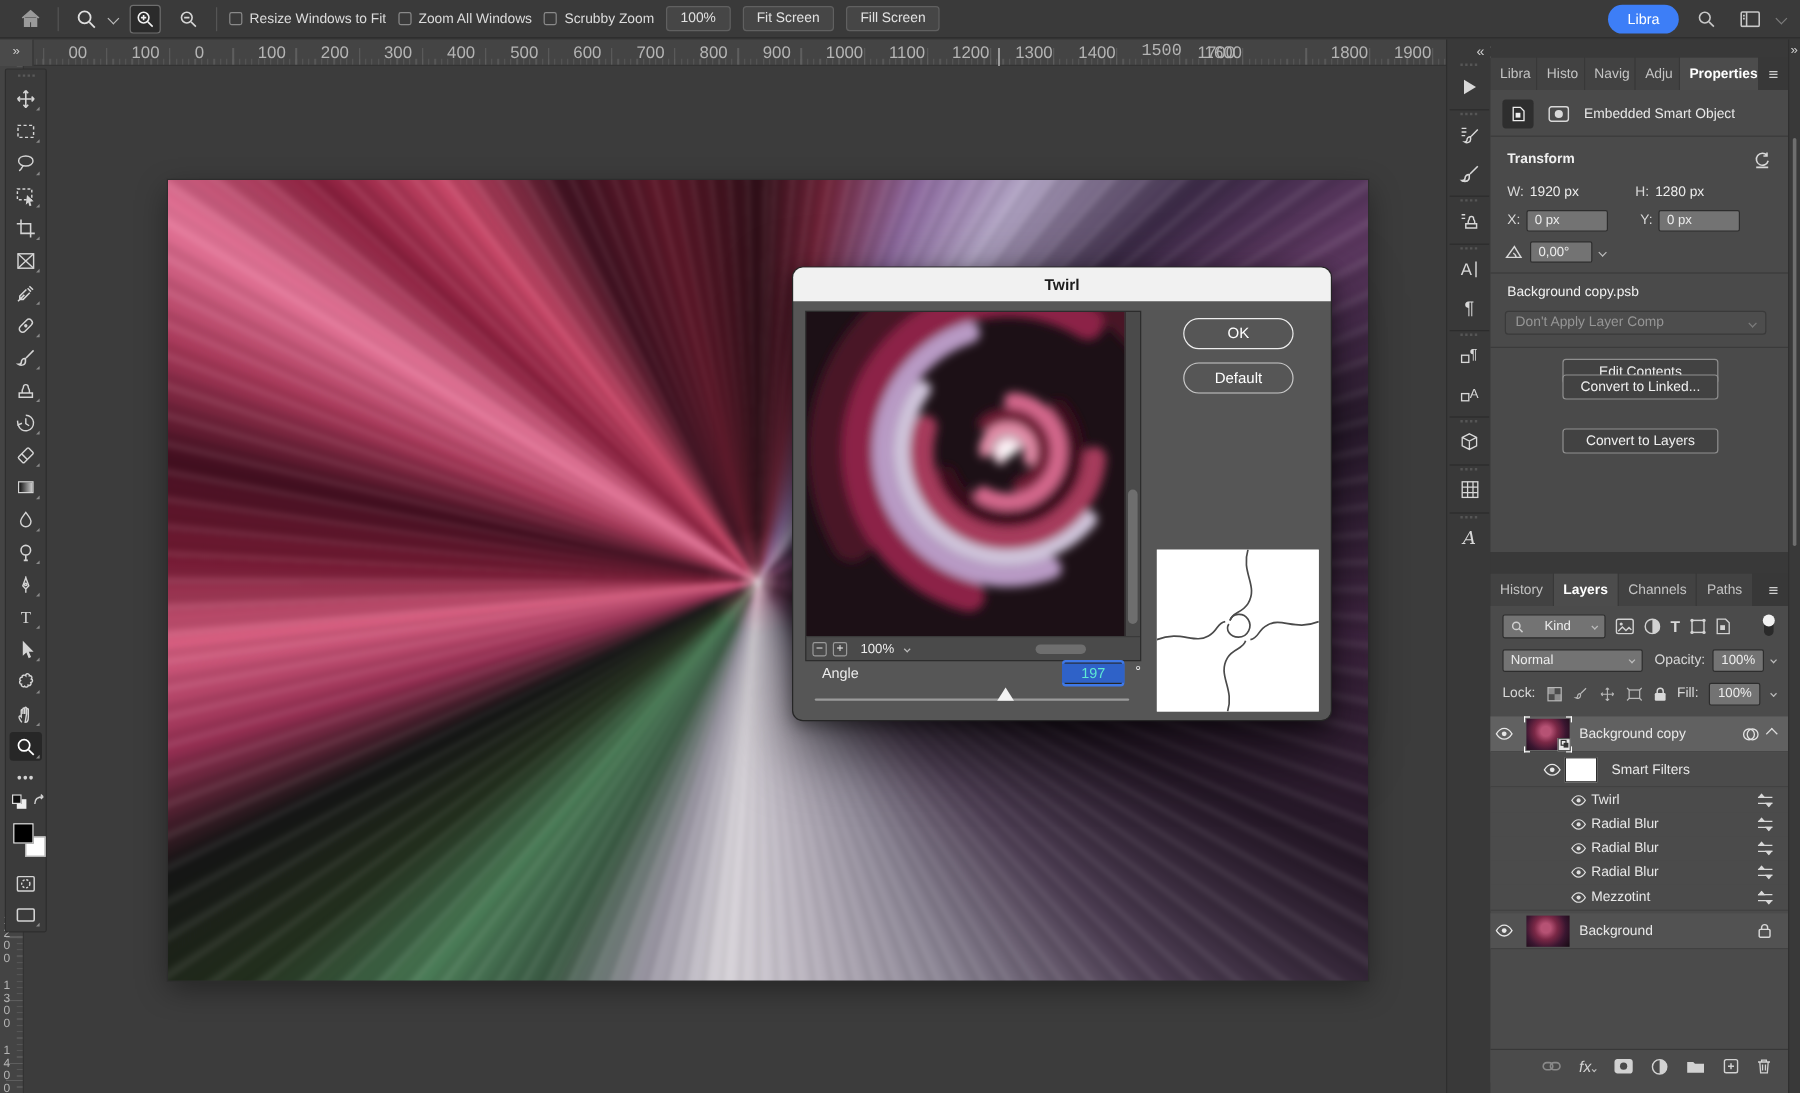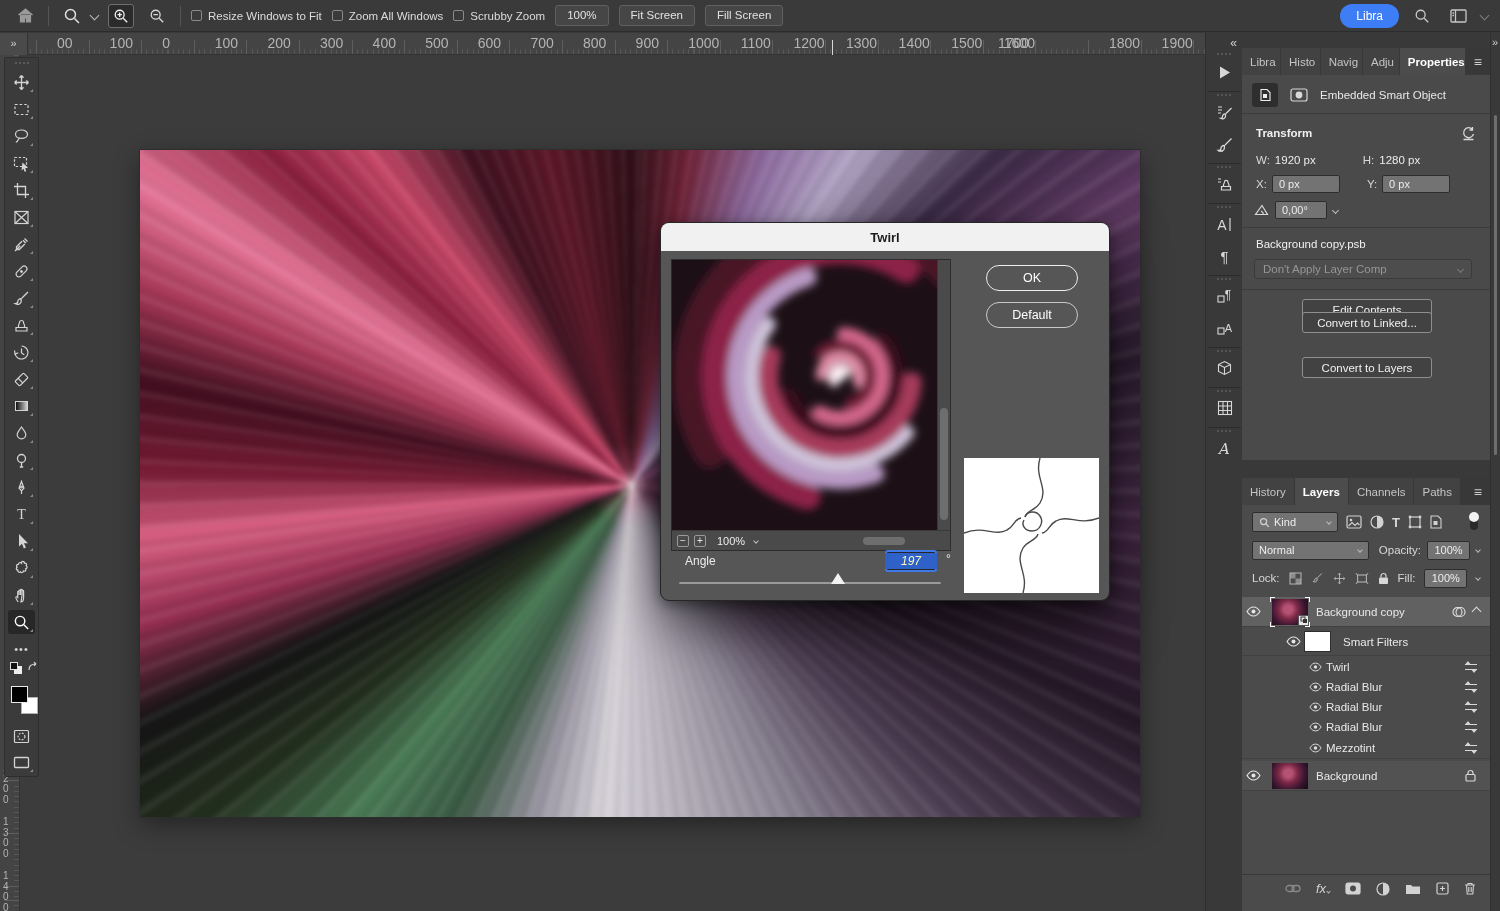--- a/index.html
+++ b/index.html
@@ -107,21 +107,21 @@
   
   .dialog { position:absolute; left:660px; top:222px; width:450px; height:379px; background:#565656; border:1px solid #262626; border-radius:9px; box-shadow:0 22px 55px rgba(0,0,0,.55), 0 4px 14px rgba(0,0,0,.4); z-index:30; }
   .dialog-title { position:absolute; left:0; top:0; width:100%; height:28px; background:#f1f1f1; border-radius:8px 8px 0 0; color:#1c1c1c; font-size:13px; font-weight:bold; display:flex; align-items:center; justify-content:center; }
   .pv-frame { position:absolute; left:10px; top:36px; width:280px; height:292px; border:1px solid #2c2c2c; background:#4a4a4a; }
   .pv-img { position:absolute; left:0; top:0; width:266px; height:270px; overflow:hidden; background:#1a0e14; }
   .pv-vscroll { position:absolute; right:0; top:0; width:13px; height:270px; border-left:1px solid #3a3a3a; }
   .pv-minibar { position:absolute; left:0; bottom:0; width:278px; height:20px; border-top:1px solid #3a3a3a; display:flex; align-items:center; gap:5px; padding:0 5px; font-size:11px; color:#ececec; }
   .pv-zbtn { width:12px; height:12px; border:1px solid #9a9a9a; border-radius:2px; display:flex; align-items:center; justify-content:center; font-size:10px; line-height:1; color:#e6e6e6; }
   .okbtn { position:absolute; left:325px; width:92px; height:26px; border:1.5px solid #ededed; border-radius:13px; background:transparent; color:#fff; font-size:12.5px; display:flex; align-items:center; justify-content:center; }
   .angle-input { position:absolute; left:224px; top:327px; width:52px; height:22px; background:#262626; border:2px solid #3f79e8; border-radius:3px; display:flex; align-items:center; justify-content:center; }
-  .angle-input span { background:#2f62c8; color:#fef9c3; font-size:12px; padding:1px 16px;font-style:italic; }
+  .angle-input span { background:#2f62c8; color:#5eead4; font-size:12px; padding:1px 16px; }
   .slider-track { position:absolute; left:18px; top:359px; width:262px; height:2px; background:#9a9a9a; border-radius:1px; }
   .slider-thumb { position:absolute; left:170px; top:350px; width:0; height:0; border-left:7px solid transparent; border-right:7px solid transparent; border-bottom:11px solid #f2f2f2; }
   .wire { position:absolute; left:303px; top:235px; width:135px; height:135px; background:#fff; }
 </style>
 </head>
 <body>
 
 <div class="app">
 
   <div class="topbar">
@@ -194,21 +194,21 @@
       <span style="left: 404.2px;">500</span>
       <span style="left: 456.8px;">600</span>
       <span style="left: 509.4px;">700</span>
       <span style="left: 562px;">800</span>
       <span style="left: 614.6px;">900</span>
       <span style="left: 667.2px;">1000</span>
       <span style="left: 719.8px;">1100</span>
       <span style="left: 772.4px;">1200</span>
       <span style="left: 825px;">1300</span>
       <span style="left: 877.6px;">1400</span>
-      <span style="left: 930.2px;">1500</span>
+      <span style="left: 930.2px; font-family: Liberation Mono, monospace;">1500</span>
       <span style="left: 982.8px;">1600</span>
       <span style="left: 977px;">1700</span>
       <span style="left: 1088px;">1800</span>
       <span style="left: 1140.6px;">1900</span>
       <span style="left: 1193.2px;">2000</span>
     </div>
   <div class="ruler-corner">»</div>
   <div class="ruler-marker"></div>
 
   <div class="pasteboard"></div>
@@ -542,21 +542,21 @@
       <div class="tab">History</div>
       <div class="tab active">Layers</div>
       <div class="tab">Channels</div>
       <div class="tab">Paths</div>
       <div class="menu">≡</div>
     </div>
 
     <div class="panel-body" style="top:472px;height:406px;background:#4b4b4b">
 
       <div class="prow" style="top:6px;height:22px;padding:0 10px;gap:8px">
-        <div class="field" style="width:86px;height:20px;gap:4px">
+        <div class="field" style="width:86px;height:20px;gap:17px">
           <svg width="11" height="11" viewBox="0 0 18 18" fill="none" stroke="#cfcfcf" stroke-width="2">
               <circle cx="7.5" cy="7.5" r="5"></circle>
               <path d="M11.5 11.5L16 16"></path>
             </svg>
           <span>Kind</span>
           <span class="chev" style="margin-left:auto;width:4px;height:4px"></span>
         </div>
         <span>
             <svg width="16" height="14" viewBox="0 0 16 14" fill="none" stroke="#d2d2d2" stroke-width="1.2">
               <rect x="1" y="1" width="14" height="12" rx="1.5"></rect>

